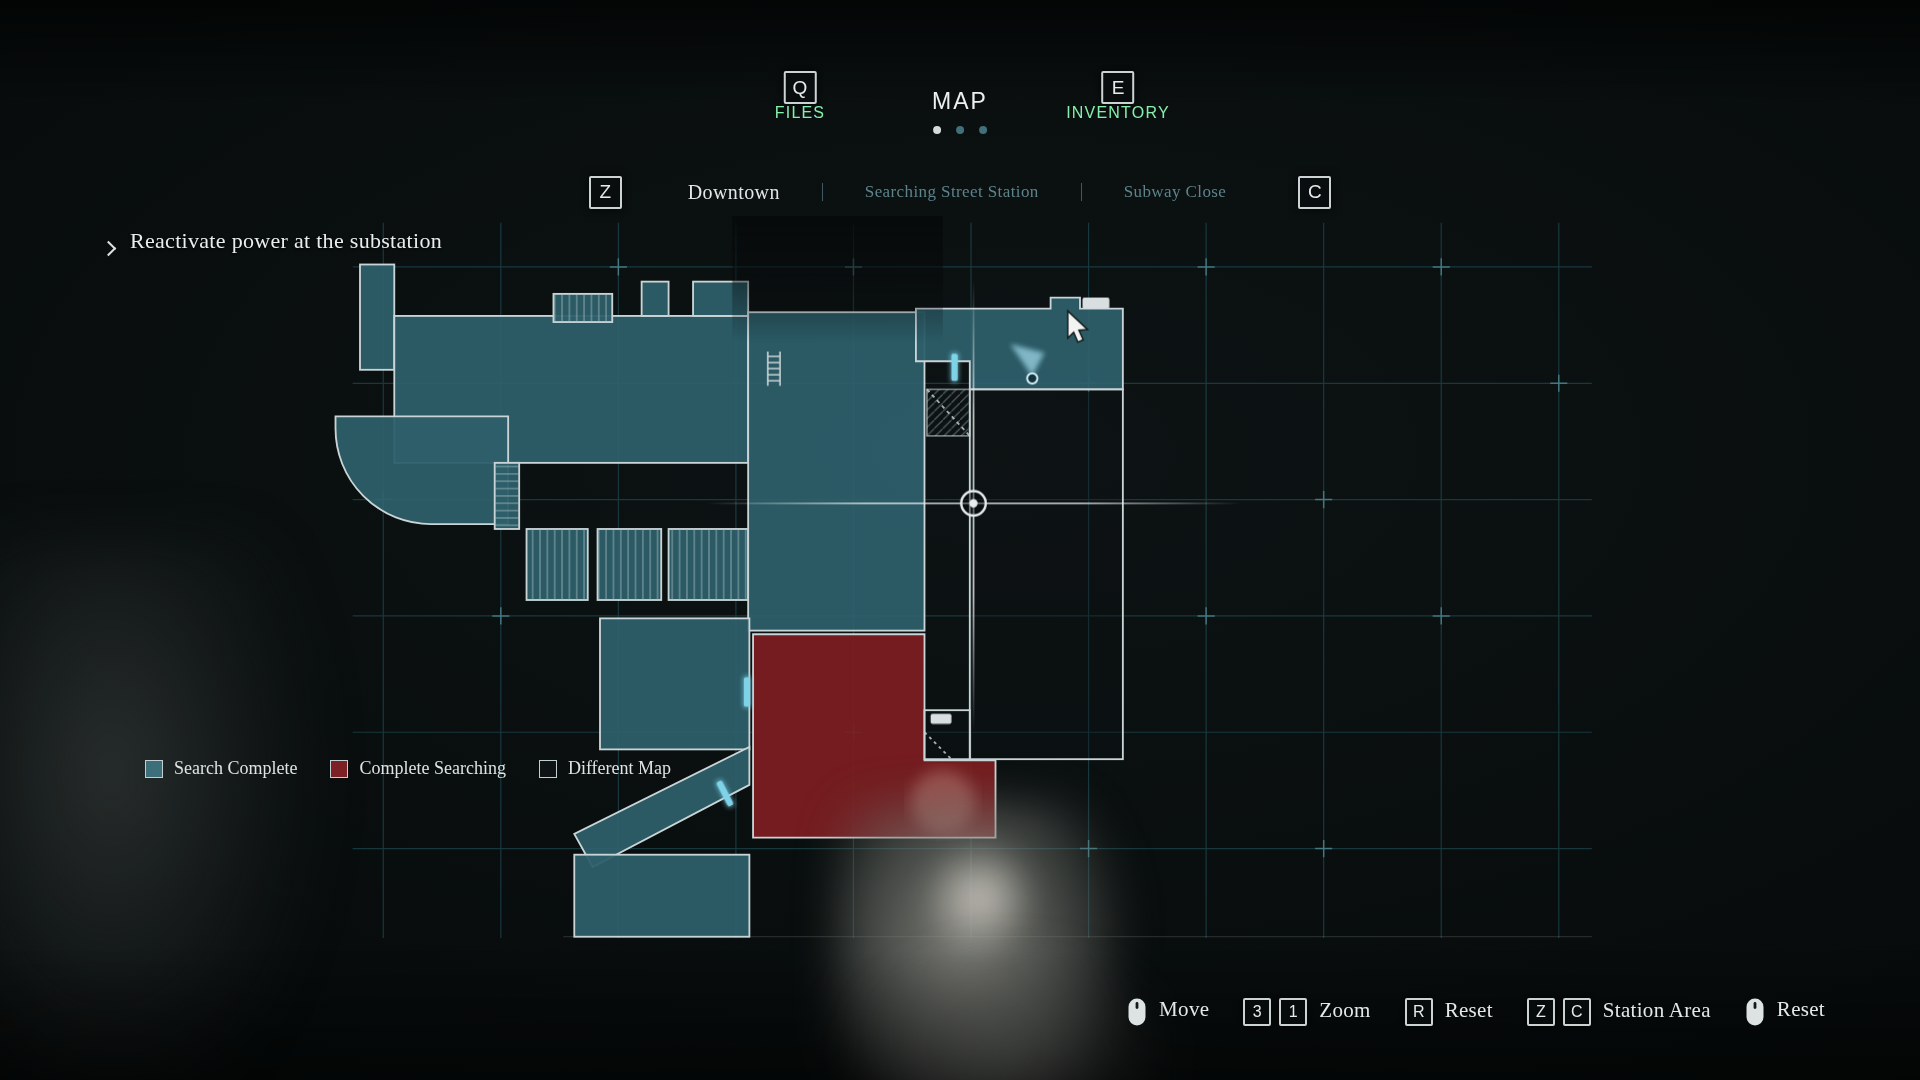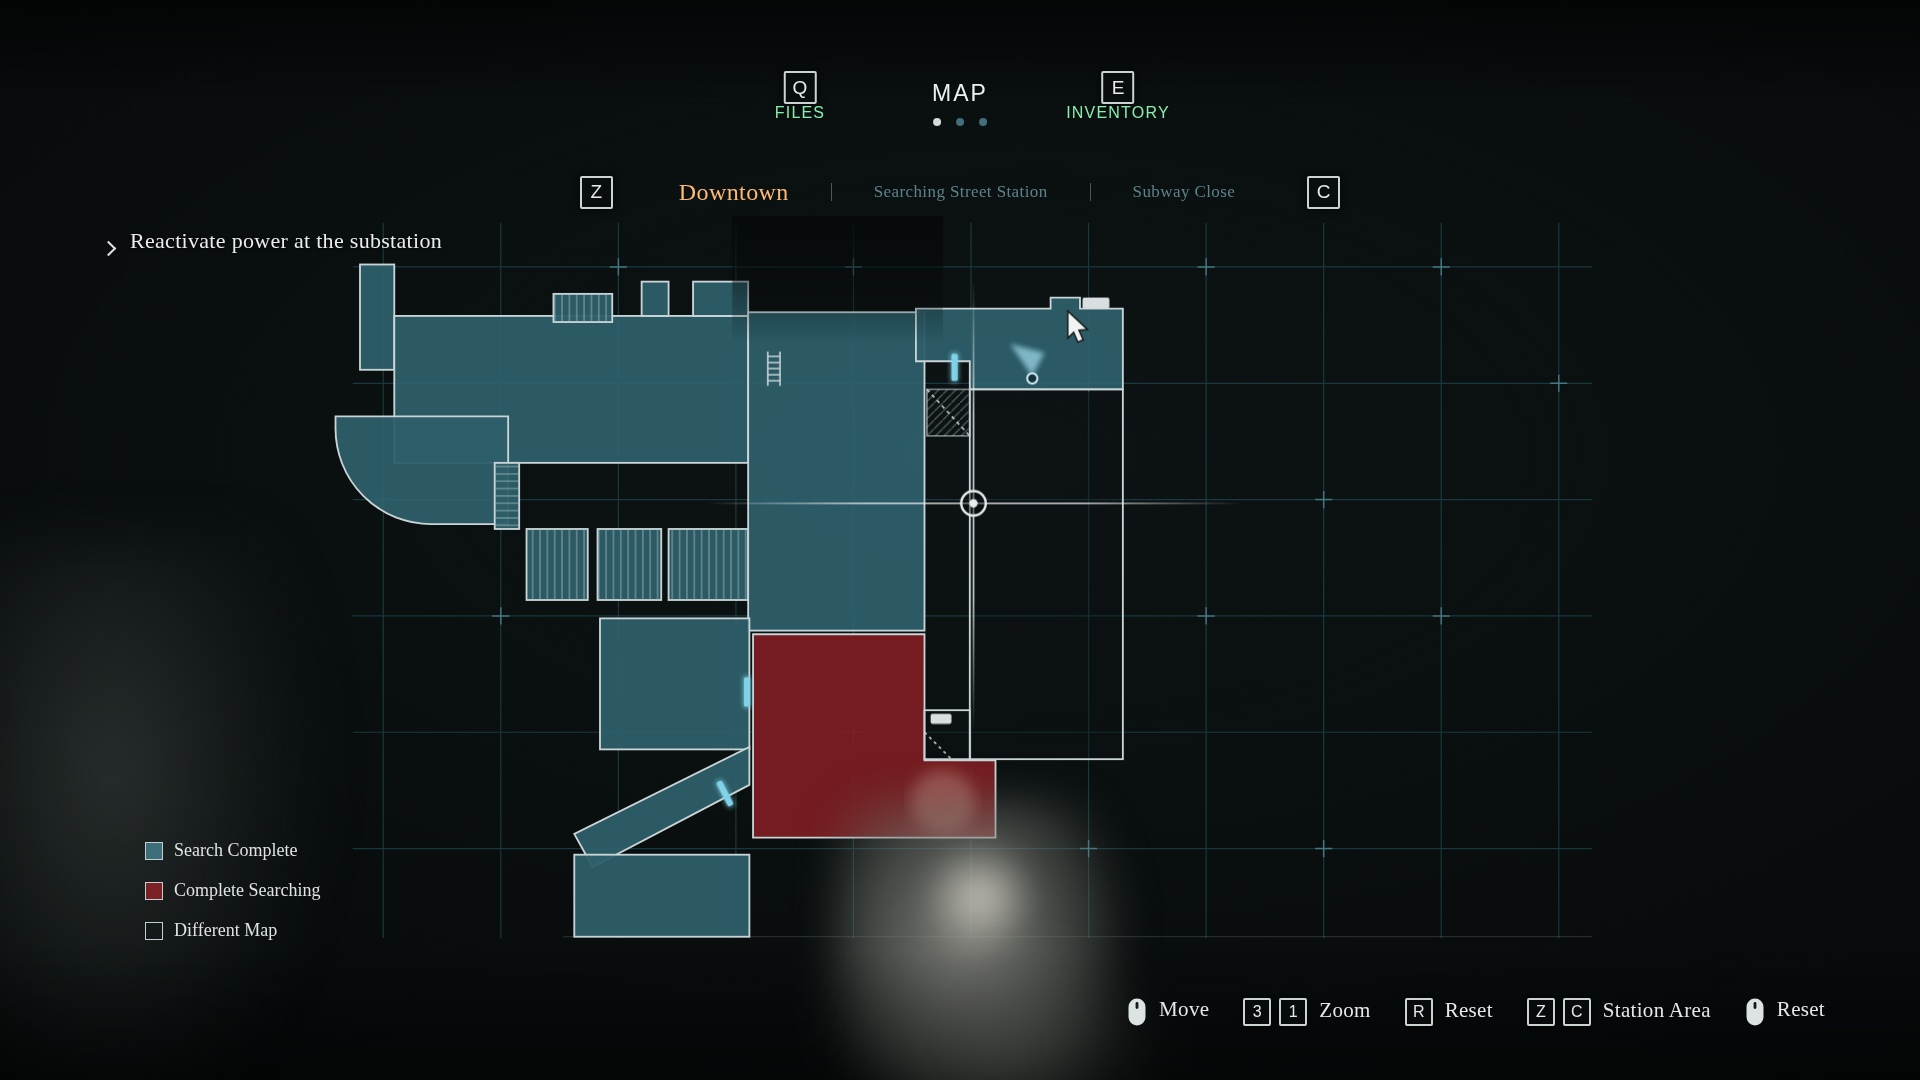--- a/index.html
+++ b/index.html
@@ -42,21 +42,21 @@
     width:28px; height:28px; border:2px solid #ccd3d3; border-radius:2px;
     background:rgba(9,13,14,.55); color:#e7ebeb;
     font:500 16px "Liberation Sans", sans-serif;
     box-shadow:0 0 8px rgba(0,0,0,.7);
   }
   .key-lg { width:33px; height:33px; font-size:19px; }
 
   
   .hdr-col { position:absolute; display:flex; flex-direction:column; align-items:center; }
   .hdr-files { left:800px; top:71px; transform:translateX(-50%); }
-  .hdr-map   { left:960px; top:80px; transform:translateX(-50%); }
+  .hdr-map   { left:960px; top:88px; transform:translateX(-50%); }
   .hdr-inv   { left:1118px; top:71px; transform:translateX(-50%); }
   .hdr-label {
     font-size:16px; letter-spacing:1.2px; color:#86efac;
   }
   .hdr-title {
     font:400 23px "Liberation Sans", sans-serif; letter-spacing:2px; color:#edf0f0;
   }
   .dots { margin-top:11px; display:flex; gap:15px; }
   .dot { width:8px; height:8px; border-radius:50%; background:#41707b; }
   .dot.active { background:#d4dada; }
@@ -65,37 +65,37 @@
   .tabs {
     position:absolute; left:0; right:0; top:172px; height:40px;
     display:flex; align-items:center; justify-content:center;
   }
   .tabs .key:first-child { margin-right:66px; }
   .tabs .key:last-child  { margin-left:72px; }
   .tab {
     font:400 17px "Liberation Serif", serif; color:#5d838b; letter-spacing:.4px;
     cursor:default; white-space:nowrap;
   }
-  .tab.active { font-size:24px; color:#fdba74; }
+  .tab.active { font-size:20px; color:#e5e5e5; }
   .tab-sep { width:1px; height:18px; background:#3f5b60; margin:0 42px; }
 
   
   .objective { position:absolute; left:103px; top:228px; display:flex; align-items:flex-end; }
   .chev {
     width:11px; height:11px; margin-right:16px;
     border-top:2.5px solid #dde1e1; border-right:2.5px solid #dde1e1;
     transform:rotate(45deg);
   }
   .objective-text {
     font:400 22px "Liberation Serif", serif; color:#eaeded; letter-spacing:.3px;
     text-shadow:0 1px 3px rgba(0,0,0,.8);
   }
 
   
-  .legend { position:absolute; left:145px; top:840px; display:flex; flex-direction:column; gap:19px; }
+  .legend { position:absolute; left:145px; top:758px; display:flex; flex-direction:row; gap:33px; }
   .legend-row { display:flex; align-items:center; gap:11px; }
   .swatch { width:18px; height:18px; border:1.5px solid #c3ced0; }
   .swatch-complete  { background:#3d6f7a; }
   .swatch-searching { background:#7c2125; }
   .swatch-different { background:rgba(18,26,28,.55); }
   .legend-label { font:400 18px "Liberation Serif", serif; color:#dfe3e3; }
 
   
   .controls {
     position:absolute; right:95px; bottom:46px; height:44px;

